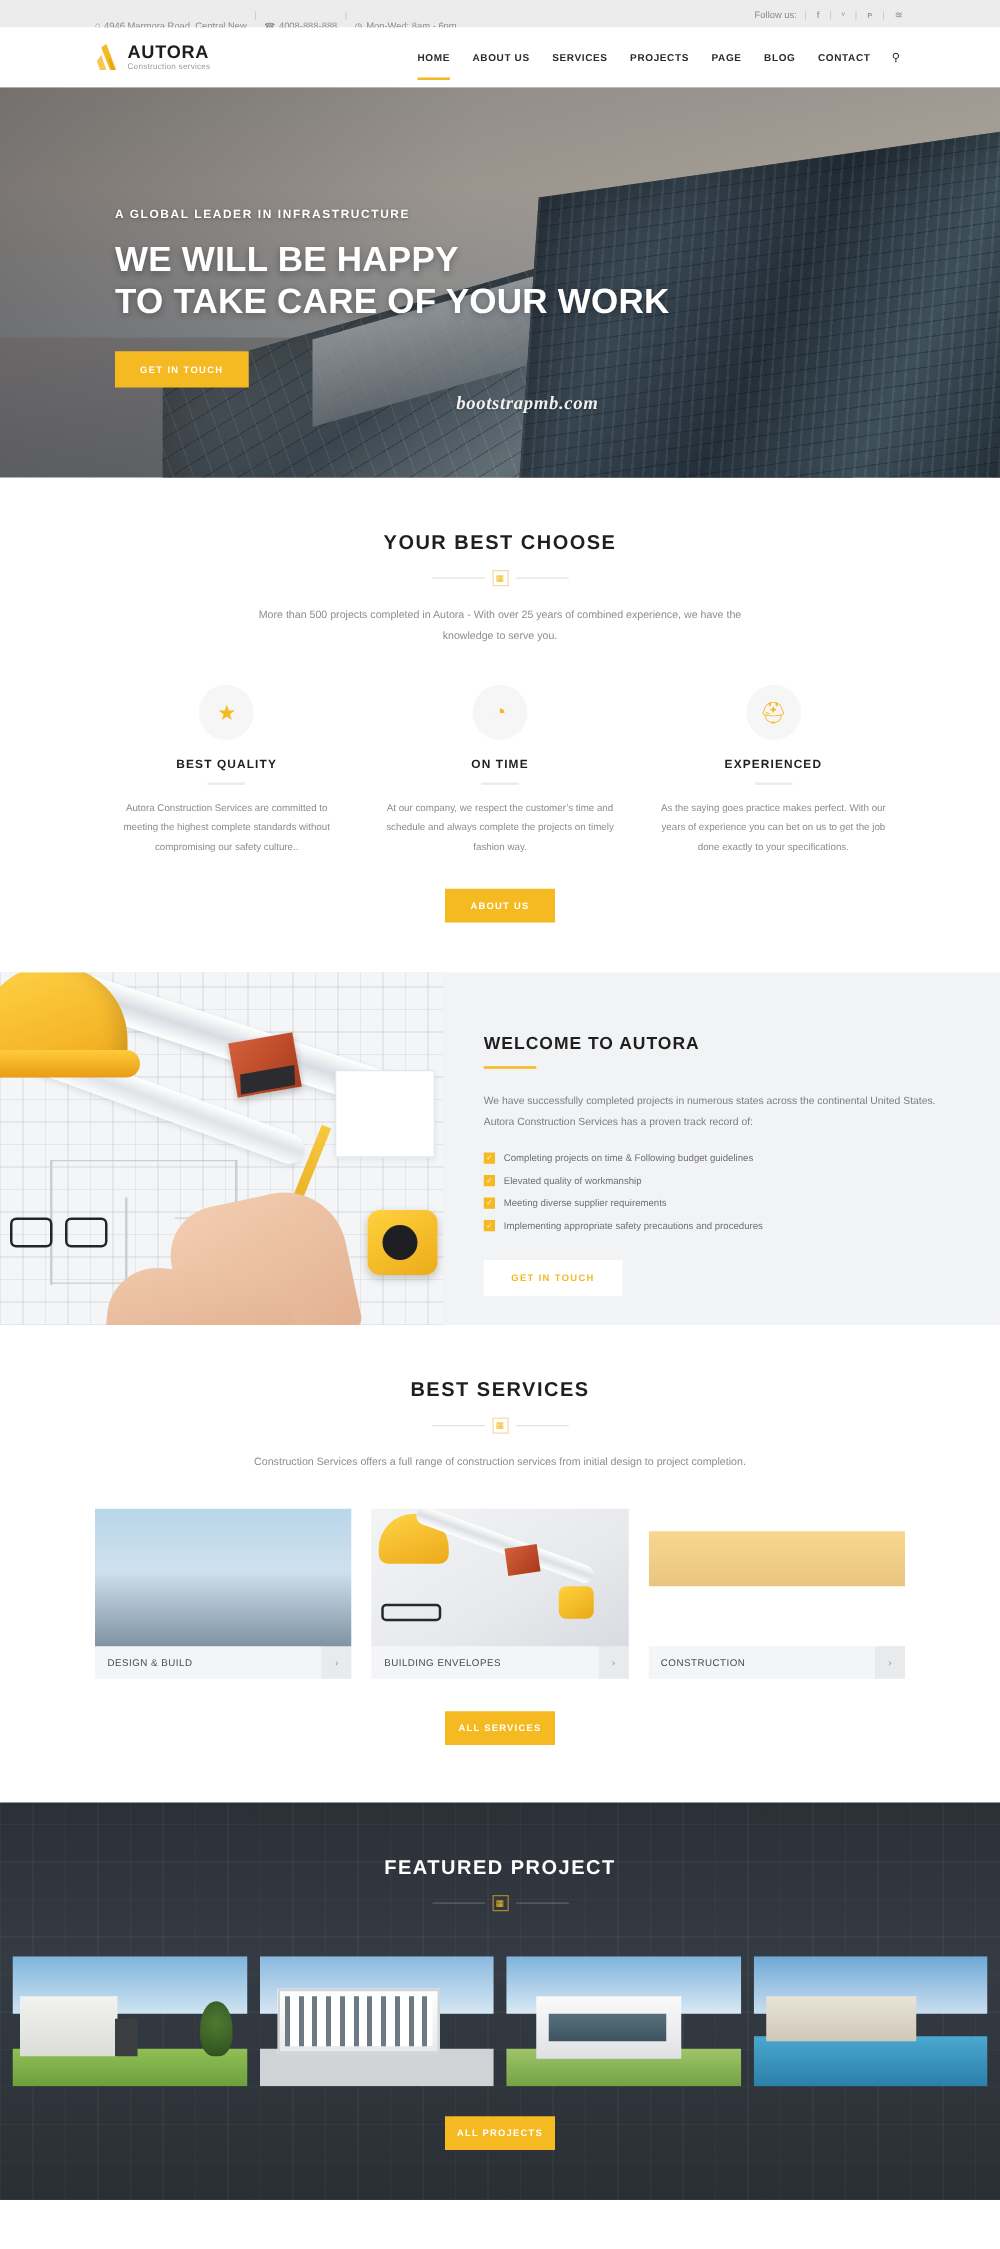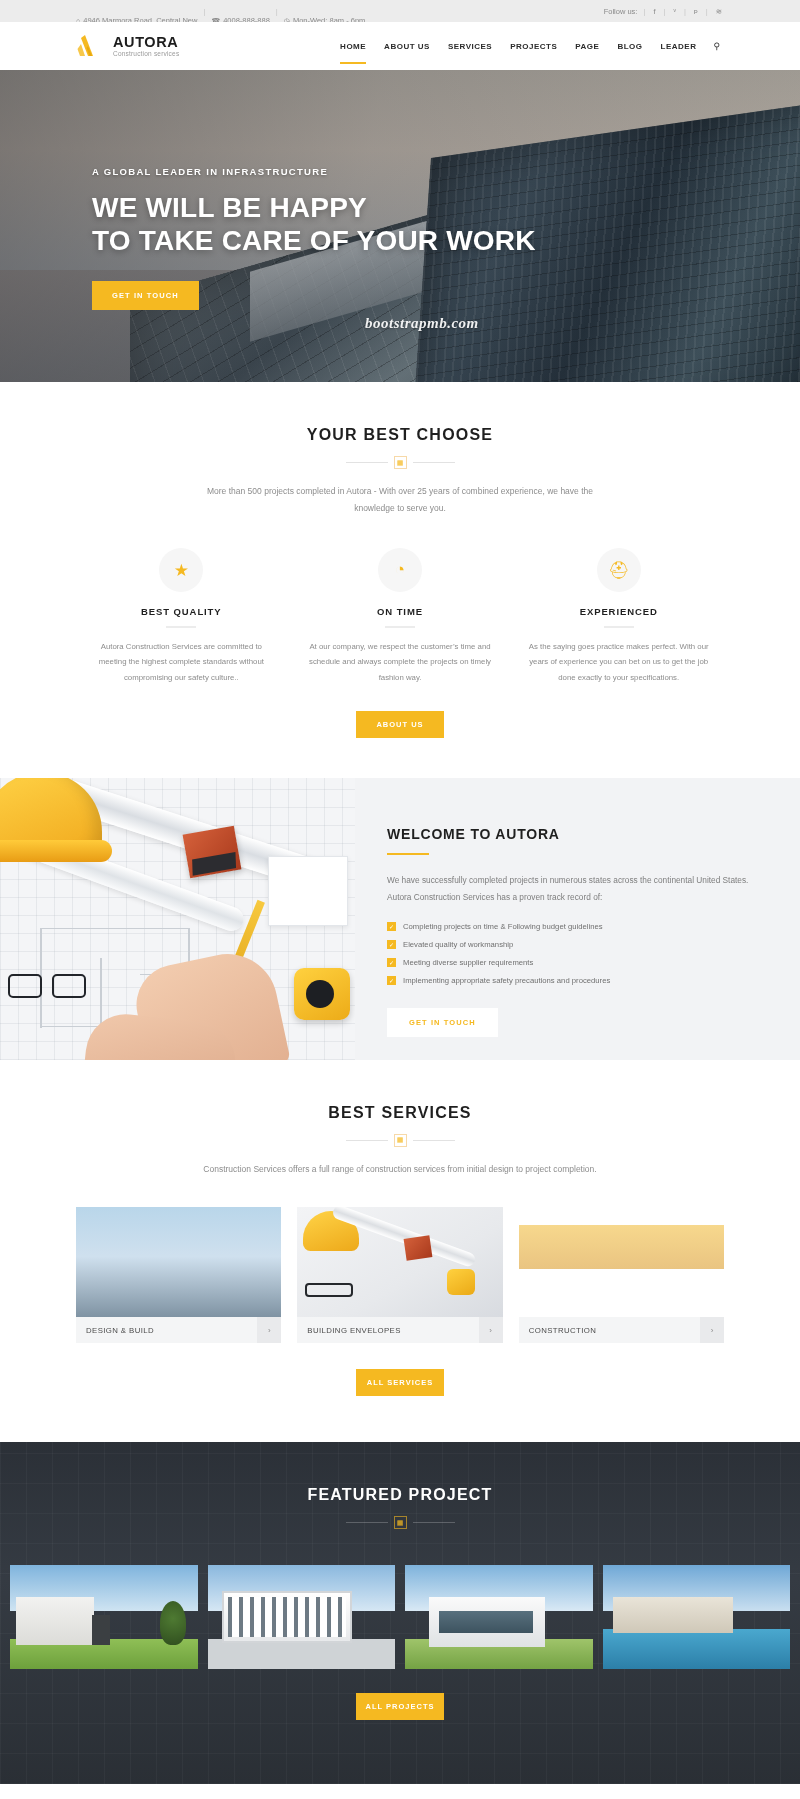--- a/index.html
+++ b/index.html
@@ -18,21 +18,21 @@
   .tb-item { display:flex; align-items:center; gap:3px; white-space:nowrap;margin-top:19px; }
   .tb-sep { color:#c6c6c6; font-size:7.5px; }
   .tb-ico { font-size:7px; color:#8a8a8a; display:inline-block; }
   .soc { color:#8a8a8a; font-size:7.5px; padding:0 2px; }
 
   
   .header {
     height:48px; display:flex; align-items:center; justify-content:space-between;
     padding:0 76px; background:#fff; position:relative;
   }
-  .logo { display:flex; align-items:center; gap:17px; }
+  .logo { display:flex; align-items:center; gap:6px; }
   .logo-mark { width:20px; height:24px; position:relative; }
   .logo-text { line-height:1; }
   .logo-title { font-size:14.5px; font-weight:bold; color:#1d1d1d; letter-spacing:.6px; }
   .logo-sub { font-size:6.5px; color:#9a9a9a; letter-spacing:.2px; margin-top:2px; }
   .nav { display:flex; align-items:center; gap:0; }
   .nav-item {
     font-size:8px; font-weight:bold; color:#2b2b2b; letter-spacing:.5px;
     padding:17px 9px; position:relative; cursor:pointer; white-space:nowrap;
   }
   .nav-item.active::after {
@@ -267,21 +267,21 @@
   }
   .svc-name { font-size:7.8px; color:#4b4b4b; letter-spacing:.4px; }
   .svc-arrow {
     width:24px; height:26px; background:#e9eaec; color:#8d8d8d; font-size:8px;
     display:flex; align-items:center; justify-content:center; cursor:pointer;
   }
 
   
   .featured {
     background:linear-gradient(180deg,#2b3037 0%,#353b43 40%,#2a2f35 100%);
-    padding:44px 0 64px; position:relative; overflow:hidden;
+    padding:44px 0 40px; position:relative; overflow:hidden;
   }
   .featured::before {
     content:""; position:absolute; inset:0;
     background:repeating-linear-gradient(90deg, rgba(255,255,255,.035) 0 1px, transparent 1px 26px),
                repeating-linear-gradient(0deg, rgba(255,255,255,.03) 0 1px, transparent 1px 30px);
   }
   .featured .sec-title { color:#fff; position:relative; }
   .featured .sec-orn .ln { background:rgba(255,255,255,.22); }
   .featured .sec-orn .bx { border-color:rgba(245,185,33,.6); }
   .proj-grid { display:flex; gap:10px; padding:22px 10px 0; position:relative; }
@@ -368,21 +368,21 @@
         <div class="logo-sub">Construction services</div>
       </span>
     </div>
     <div class="nav">
       <div class="nav-item active">HOME</div>
       <div class="nav-item">ABOUT US</div>
       <div class="nav-item">SERVICES</div>
       <div class="nav-item">PROJECTS</div>
       <div class="nav-item">PAGE</div>
       <div class="nav-item">BLOG</div>
-      <div class="nav-item">LEADER</div>
+      <div class="nav-item">CONTACT</div>
       <div class="search-btn">⚲</div>
     </div>
   </div>
 
   <div class="hero">
     <div class="hero-photo">
       <div class="hero-sky"></div>
       <div class="bldg-glass"></div>
       <div class="bldg-roof"></div>
       <div class="bldg-right"></div>

